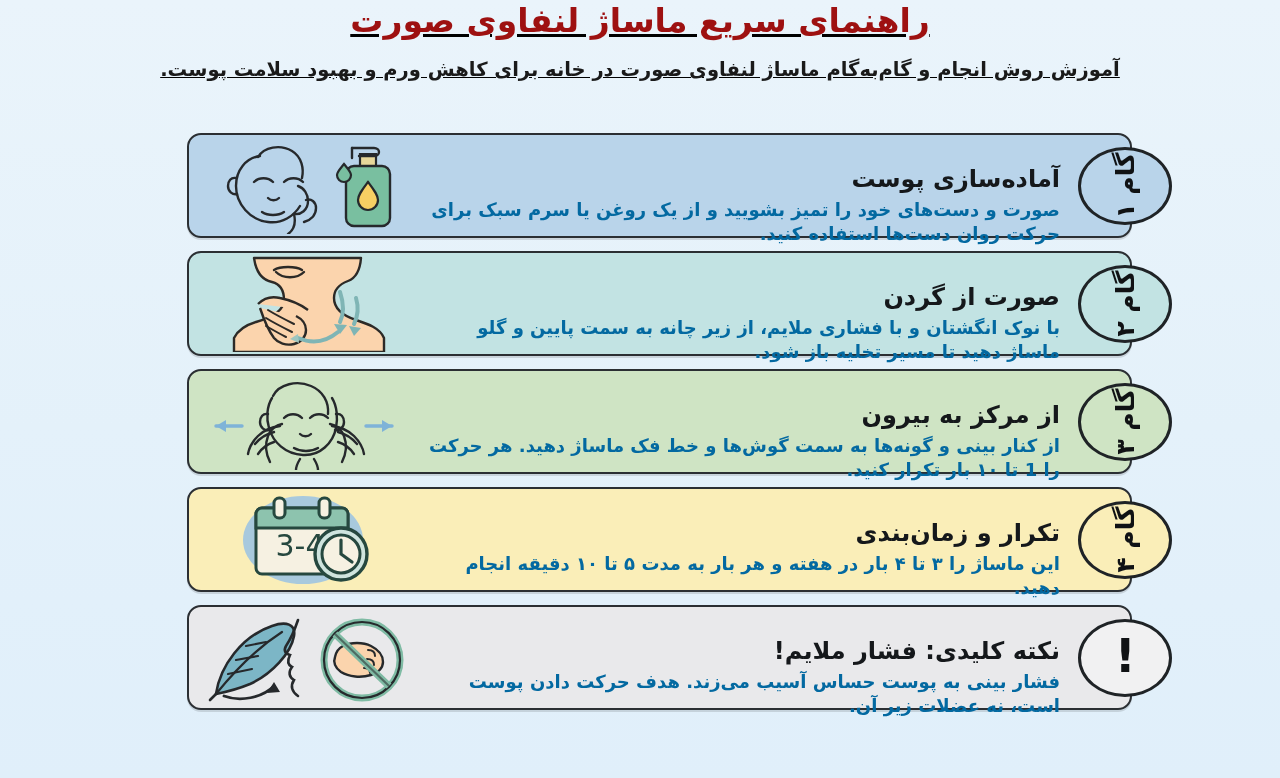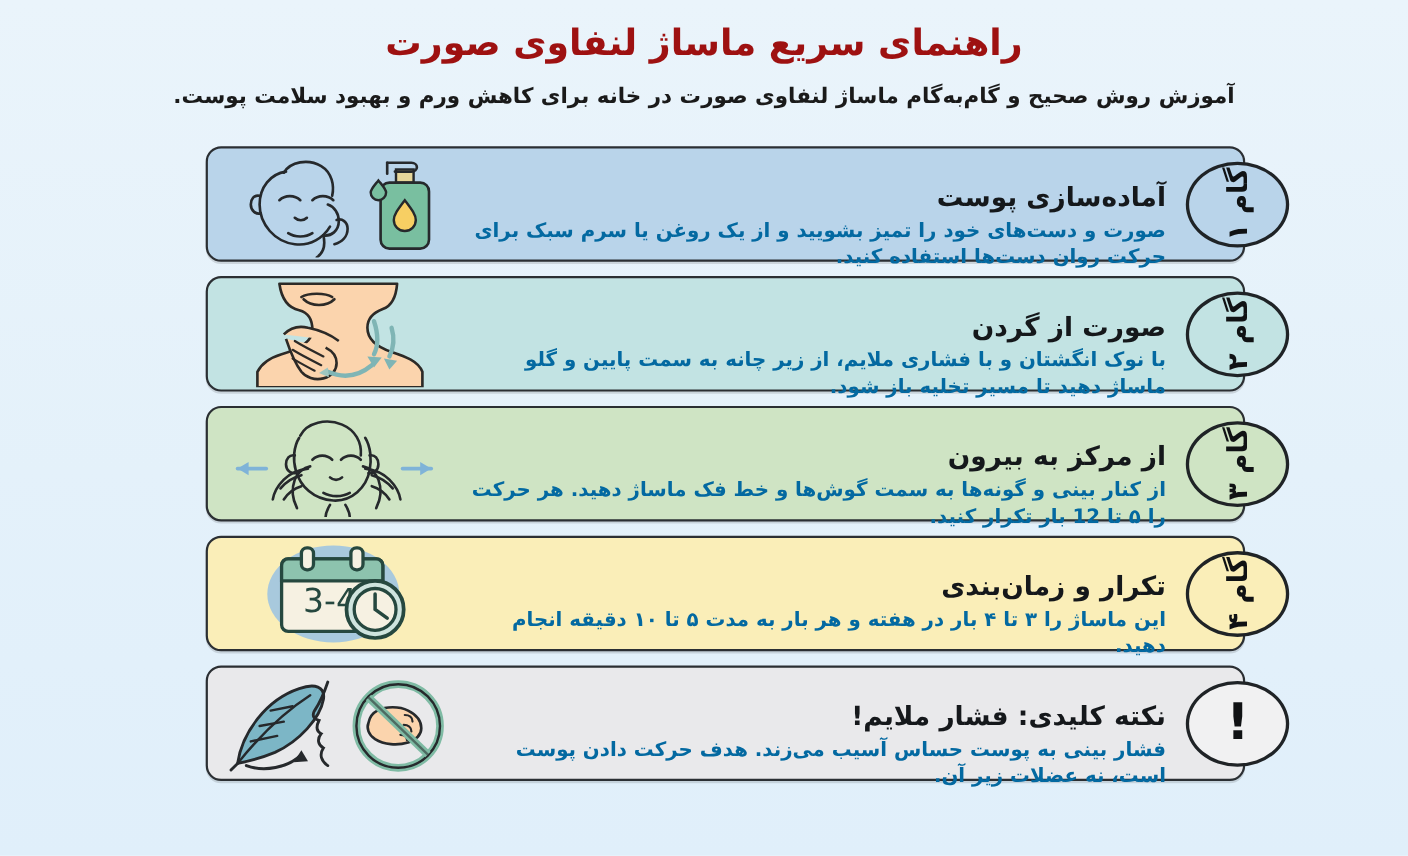--- a/index.html
+++ b/index.html
@@ -17,21 +17,21 @@
   }
   .page {
     position: relative;
     width: 1280px;
     height: 778px;
   }
 
   
   .header {
     text-align: center;
-    padding-top: 18px;
+    text-decoration: underline;
   }
   .main-title {
     font-size: 33px;
     font-weight: bold;
     color: #9e1111;
     letter-spacing: 0px;
     line-height: 1.25;
     margin: 0;
   }
   .subtitle {
@@ -141,21 +141,21 @@
     margin-bottom: 0;
   }
 </style>
 </head>
 <body>
 
 <div class="page">
 
   <div class="header">
     <h1 class="main-title">راهنمای سریع ماساژ لنفاوی صورت</h1>
-    <p class="subtitle">آموزش روش صحیح و گام‌به‌گام ماساژ لنفاوی صورت در خانه برای کاهش ورم و بهبود سلامت پوست.</p>
+    <p class="subtitle">آموزش روش انجام و گام‌به‌گام ماساژ لنفاوی صورت در خانه برای کاهش ورم و بهبود سلامت پوست.</p>
   </div>
 
   <div class="cards">
 
     <div class="card c1">
       <div class="badge">
         <span class="badge-text">گام ۱</span>
       </div>
       <div class="card-text">
         <div class="card-title">آماده‌سازی پوست</div>
@@ -218,21 +218,21 @@
         </svg>
       </div>
     </div>
 
     <div class="card c3">
       <div class="badge">
         <span class="badge-text">گام ۳</span>
       </div>
       <div class="card-text">
         <div class="card-title">از مرکز به بیرون</div>
-        <div class="card-desc">از کنار بینی و گونه‌ها به سمت گوش‌ها و خط فک ماساژ دهید. هر حرکت را ۵ تا 12 بار تکرار کنید.</div>
+        <div class="card-desc">از کنار بینی و گونه‌ها به سمت گوش‌ها و خط فک ماساژ دهید. هر حرکت را 1 تا ۱۰ بار تکرار کنید.</div>
       </div>
       <div class="card-illus">
         <svg width="210" height="96" viewBox="0 0 210 96">
           <g fill="none" stroke="#26292c" stroke-width="2.4" stroke-linecap="round" stroke-linejoin="round">
             <path d="M75 22c6-12 24-16 38-10 12 5 18 16 17 28"></path>
             <path d="M74 24c-5 8-6 20-3 30 4 14 16 26 34 27 17 1 30-12 33-27 2-10 1-22-4-30"></path>
             <path d="M70 40c-5-1-8 3-8 8 0 6 5 9 9 8"></path>
             <path d="M138 40c5-1 8 3 8 8 0 6-5 9-9 8"></path>
             <path d="M86 44c5-5 13-5 18 0"></path>
             <path d="M112 44c5-5 13-5 18 0"></path>

